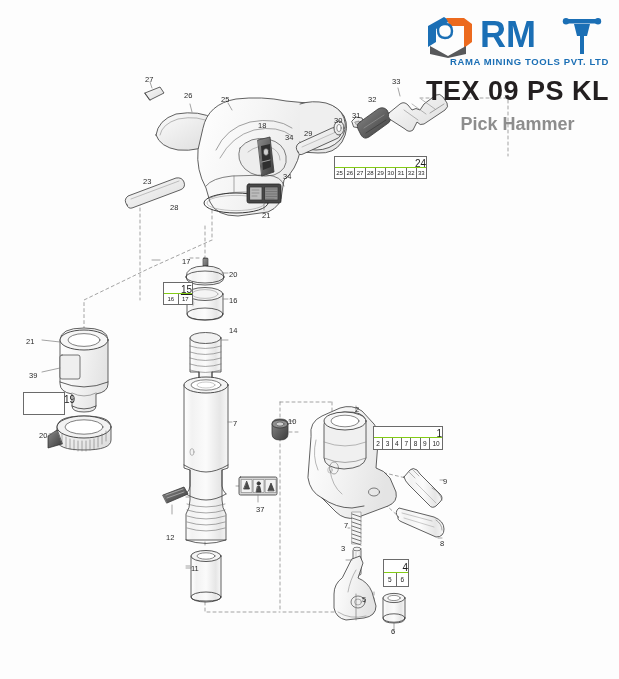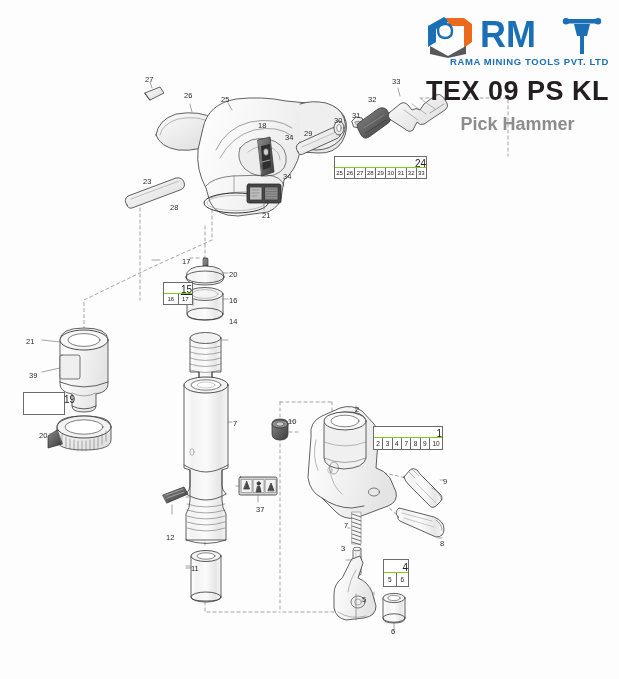--- a/index.html
+++ b/index.html
@@ -645,21 +645,21 @@
       <div class="callout" style="left: 170px; top: 204px;">28</div>
       <div class="callout" style="left: 262px; top: 212px;">21</div>
       <div class="callout" style="left: 304px; top: 130px;">29</div>
       <div class="callout" style="left: 334px; top: 117px;">30</div>
       <div class="callout" style="left: 352px; top: 112px;">31</div>
       <div class="callout" style="left: 368px; top: 96px;">32</div>
       <div class="callout" style="left: 392px; top: 78px;">33</div>
       <div class="callout" style="left: 182px; top: 258px;">17</div>
       <div class="callout" style="left: 229px; top: 271px;">20</div>
       <div class="callout" style="left: 229px; top: 297px;">16</div>
-      <div class="callout" style="left: 229px; top: 318px;">14</div>
+      <div class="callout" style="left: 229px; top: 327px;">14</div>
       <div class="callout" style="left: 233px; top: 420px;">7</div>
       <div class="callout" style="left: 166px; top: 534px;">12</div>
       <div class="callout" style="left: 256px; top: 506px;">37</div>
       <div class="callout" style="left: 191px; top: 565px; text-align: right;">11</div>
       <div class="callout" style="left: 26px; top: 338px;">21</div>
       <div class="callout" style="left: 29px; top: 372px;">39</div>
       <div class="callout" style="left: 39px; top: 432px;">20</div>
       <div class="callout" style="left: 288px; top: 418px;">10</div>
       <div class="callout" style="left: 355px; top: 406px;">2</div>
       <div class="callout" style="left: 443px; top: 478px;">9</div>

